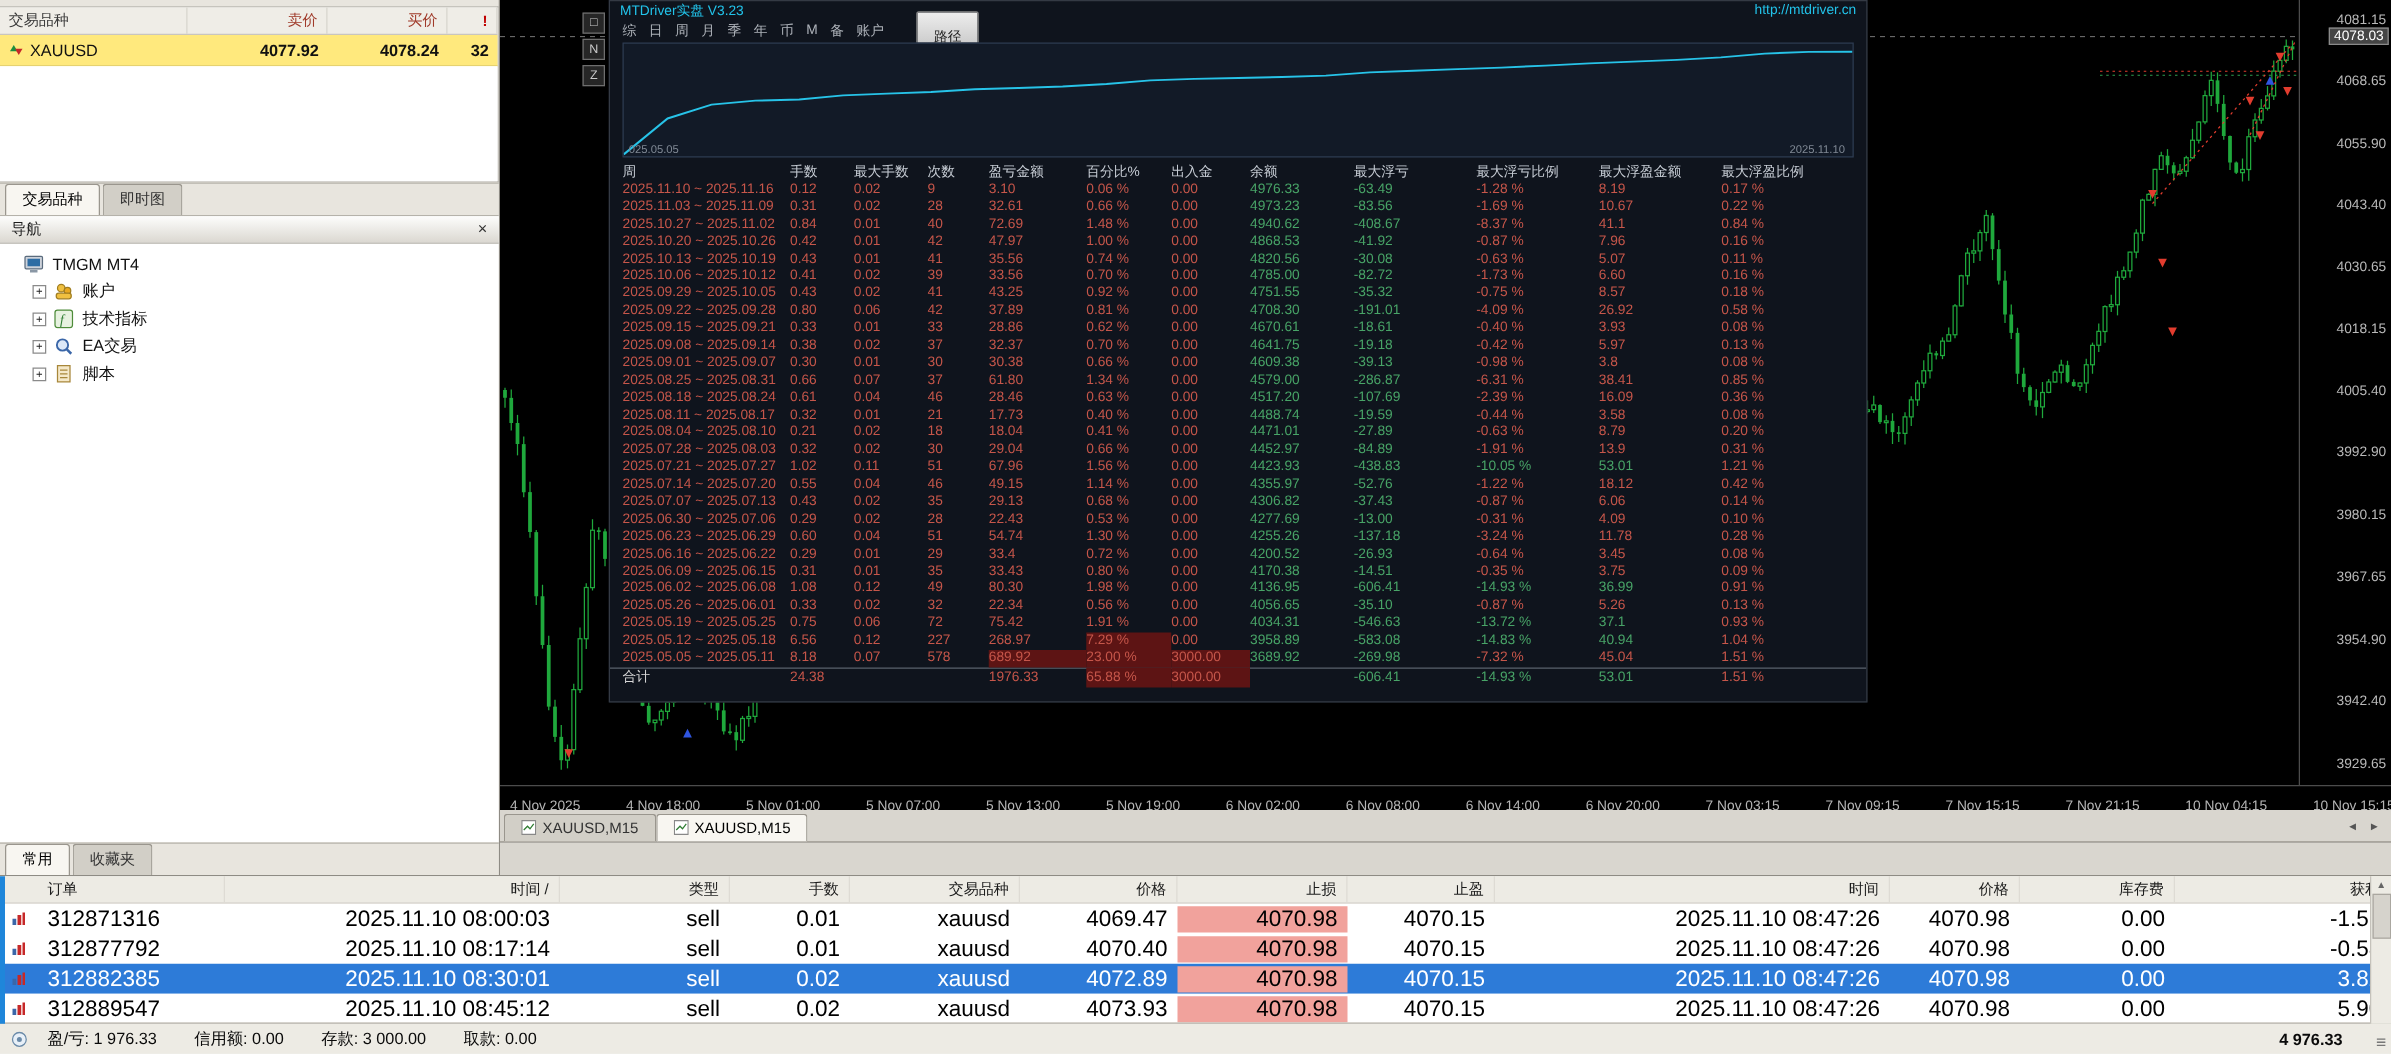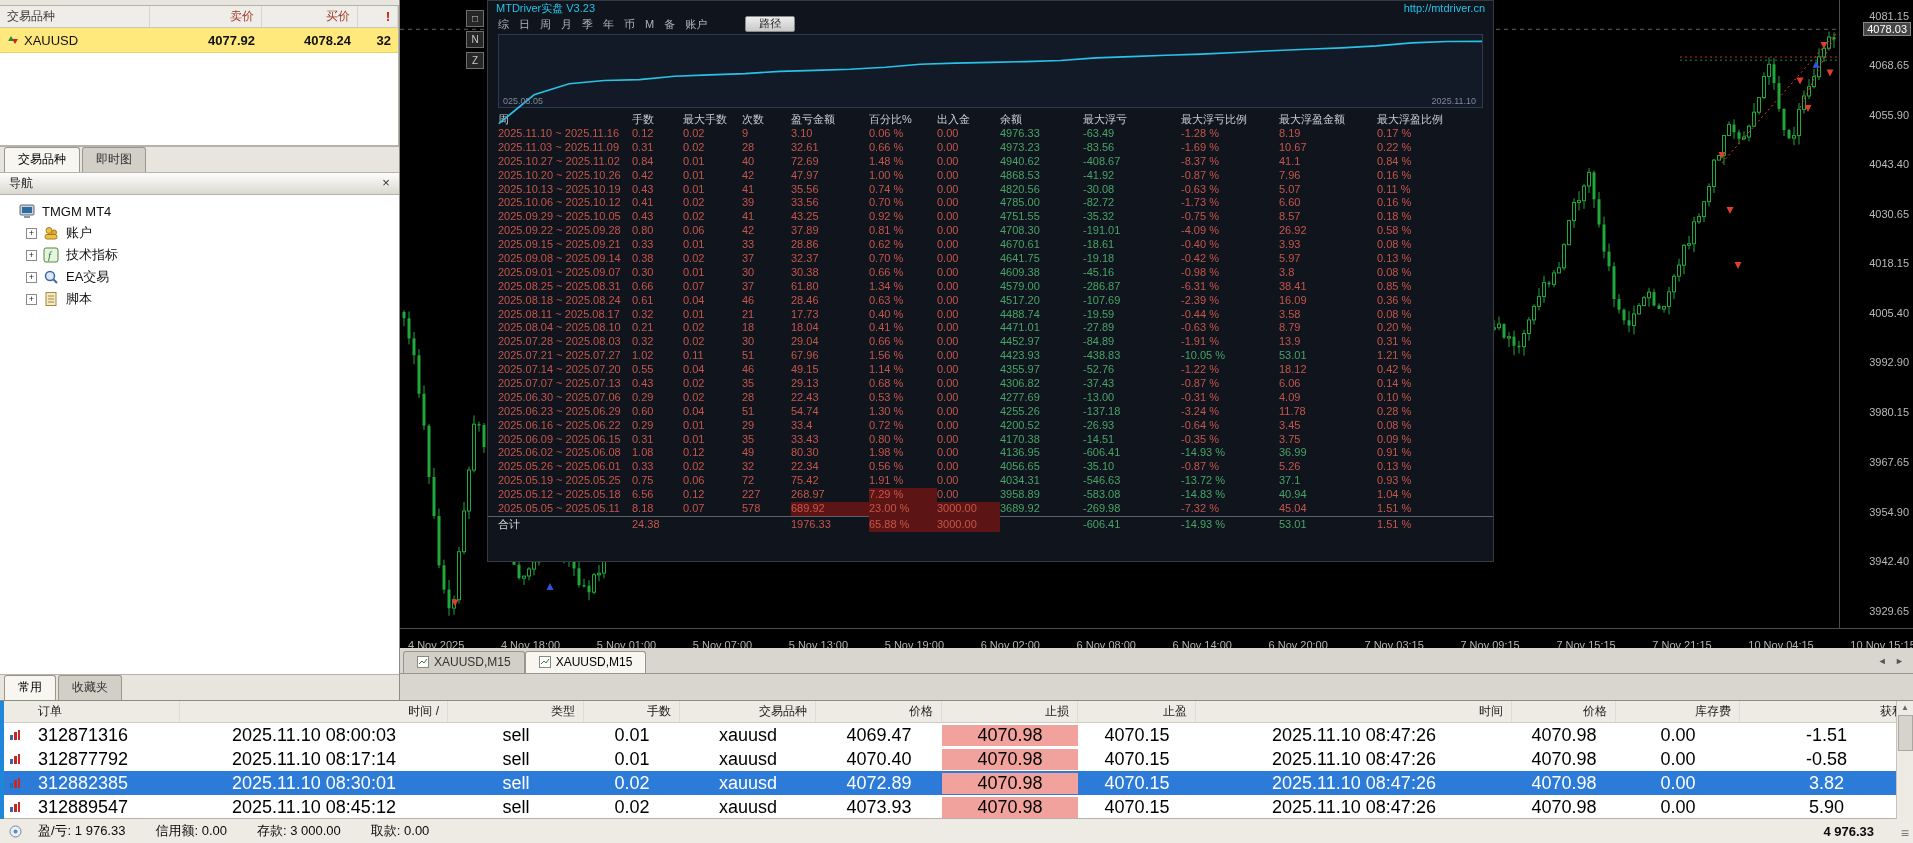--- a/index.html
+++ b/index.html
@@ -69,24 +69,24 @@
   #belowTabs{position:absolute;left:0;top:674px;width:1513px;height:26px;background:var(--chrome-dark)}
 
   
   #statsPanel{position:absolute;left:487px;top:0;width:1007px;height:562px;background:#0f141d;
     border:1px solid #343a44;z-index:6;font-size:11px;overflow:hidden}
   .sp-titlebar{height:14px;display:flex;justify-content:space-between;align-items:center;
     padding:0 8px;color:#22c3ea;font-size:11px;overflow:hidden}
   .sp-link{color:#22c3ea}
   .sp-toolbar{height:18px;display:flex;align-items:center;padding:0 10px;gap:10px;color:#aeb3ba;font-size:11px}
   .sp-tool{white-space:nowrap}
-  .sp-path{margin-left:28px;height:16px;font-size:11px;line-height:13px;padding:0 13px;
+  .sp-path{margin-left:16px;height:16px;font-size:11px;line-height:13px;padding:14px 13px;
     background:linear-gradient(#ededed,#c8c8c8);border:1px solid #8a8a8a;color:#222;border-radius:2px;
-    font-family:Liberation Mono, monospace}
-  .sp-chart{position:relative;height:74px;margin:1px 10px 3px;background:#121a27;border:1px solid #2d3b50}
+    font-family:Liberation Sans, sans-serif}
+  .sp-chart{position:relative;height:92px;margin:1px 10px 3px;background:#121a27;border:1px solid #2d3b50}
   .sp-chart svg{position:absolute;left:0;top:0}
   .sp-axis-label{position:absolute;bottom:1px;font-size:9px;color:#7f8894}
   .sp-axis-label.left{left:4px}
   .sp-axis-label.right{right:6px}
   .sp-row{display:grid;grid-template-columns:134px 51px 59px 49px 78px 68px 63px 83px 98px 98px 98px 1fr;
     padding-left:10px;align-items:center}
   .sp-row>div{overflow:hidden;white-space:nowrap;padding-right:4px}
   .sp-head{height:16px;color:#c6ccd4}
   .sp-data{height:13.9px;line-height:13.9px;color:var(--sp-red)}
   .sp-data .c7,.sp-data .c8{color:var(--sp-green)}
@@ -98,21 +98,21 @@
   
   #terminal{position:absolute;left:0;top:700px;width:1913px;height:143px;background:#fff;border-top:1px solid #8e8b84}
   .blue-strip{position:absolute;left:0;top:0;width:4px;height:118px;background:#1f86da;z-index:3}
   .tgrid{display:grid;grid-template-columns:30px 150px 268px 136px 96px 136px 126px 136px 118px 316px 104px 124px 1fr}
   .t-header{height:22px;background:#edebe4;border-bottom:1px solid #cfccc5;align-items:center;font-size:12px;color:#1a1a1a}
   .t-header>div{padding:0 8px;height:100%;display:flex;align-items:center;justify-content:flex-end;
     border-right:1px solid #dedbd4;white-space:nowrap;overflow:hidden}
   .t-header>div.c0{border-right:none}
   .t-header>div.c1{justify-content:flex-start}
   .t-row{height:24px;font-size:18px;color:#000;align-items:center;background:#fff}
-  .t-row>div{padding:0 8px;text-align:center;overflow:hidden;white-space:nowrap}
+  .t-row>div{padding:0 8px;text-align:right;overflow:hidden;white-space:nowrap}
   .t-row>div:nth-child(2){text-align:left}
   .t-ico{display:flex;justify-content:center;align-items:center}
   .t-row.selected{background:#2d7bd8;color:#fff}
   .t-row .cell-sl{background:#f1a29c;color:#000}
   .t-scroll{position:absolute;right:0;top:0;width:17px;height:118px;background:#edebe4;border-left:1px solid #c5c2bb;
     display:flex;flex-direction:column;align-items:center;padding-top:2px;font-size:8px;color:#666;z-index:4}
   .t-scroll::after{content:"";width:13px;height:34px;background:#d6d3cc;border:1px solid #aaa7a0;margin-top:3px}
   .t-status{position:absolute;left:0;bottom:0;width:100%;height:25px;background:#edebe4;border-top:1px solid #b5b2aa;
     display:flex;align-items:center;padding:0 9px;gap:30px;font-size:13px;color:#0a0a0a}
   .st-ico{display:inline-flex;margin-right:-14px}
@@ -1067,21 +1067,21 @@
         </div>
         <div class="sp-row sp-data">
           <div class="c0">2025.09.01 ~ 2025.09.07</div>
           <div class="c1">0.30</div>
           <div class="c2">0.01</div>
           <div class="c3">30</div>
           <div class="c4">30.38</div>
           <div class="c5">0.66 %</div>
           <div class="c6">0.00</div>
           <div class="c7">4609.38</div>
-          <div class="c8">-45.16</div>
+          <div class="c8">-39.13</div>
           <div class="c9">-0.98 %</div>
           <div class="c10">3.8</div>
           <div class="c11">0.08 %</div>
         </div>
         <div class="sp-row sp-data">
           <div class="c0">2025.08.25 ~ 2025.08.31</div>
           <div class="c1">0.66</div>
           <div class="c2">0.07</div>
           <div class="c3">37</div>
           <div class="c4">61.80</div>

